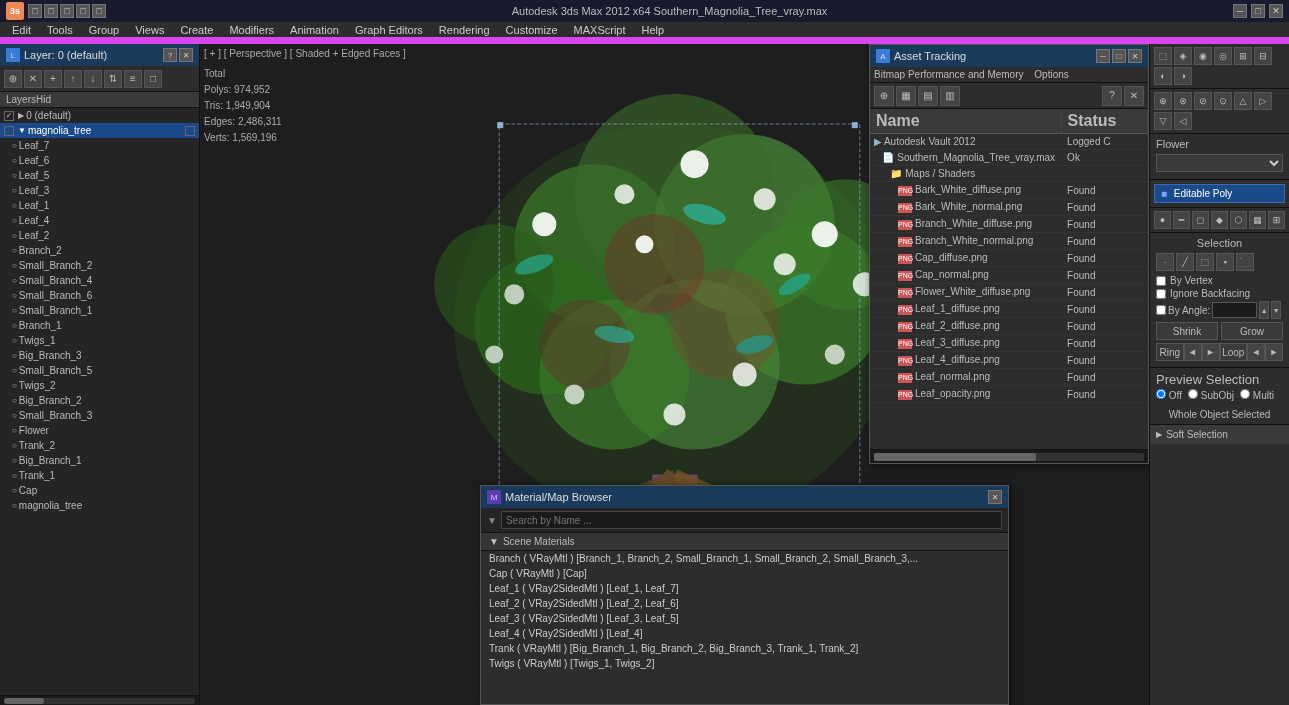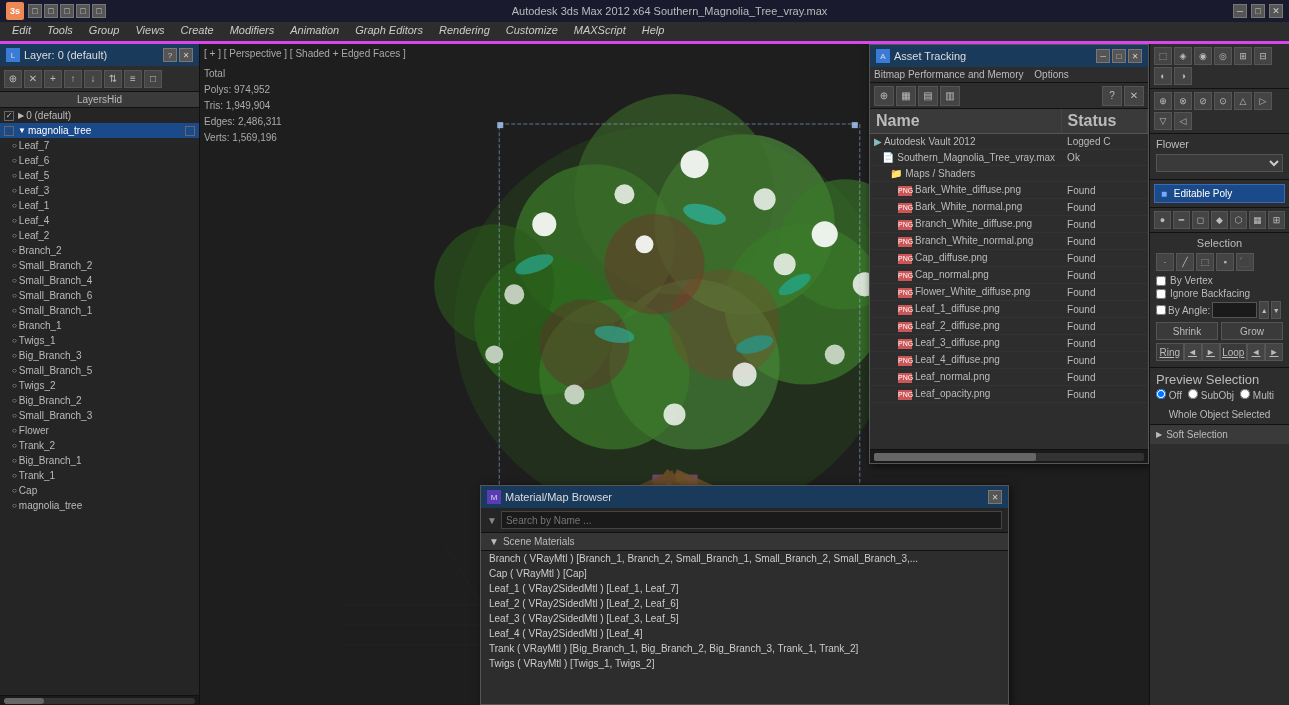--- a/index.html
+++ b/index.html
@@ -5,21 +5,21 @@
     * { box-sizing: border-box; margin: 0; padding: 0; }
     body { width: 1289px; height: 705px; overflow: hidden; background: #3a3a3a; font-family: 'Arial', sans-serif; font-size: 11px; color: #ccc; }
 
     
     .title-bar { background: #1a1a2e; height: 22px; display: flex; align-items: center; justify-content: space-between; padding: 0 6px; color: #bbb; font-size: 11px; }
     .title-bar-center { flex: 1; text-align: center; }
     .title-bar-controls { display: flex; gap: 4px; }
     .title-btn { width: 14px; height: 14px; background: #555; border: 1px solid #777; display: flex; align-items: center; justify-content: center; font-size: 9px; cursor: pointer; color: #ccc; }
 
     
-    .menu-bar { background: #2d2d2d; height: 22px; display: flex; padding: 0 4px; border-bottom: 3px solid #d946ef; font-style: italic; }
+    .menu-bar { background: #2d2d2d; height: 22px; display: flex; align-items: center; padding: 0 4px; border-bottom: 7px solid #d946ef; }
     .menu-item { padding: 2px 8px; font-size: 11px; color: #ccc; cursor: pointer; }
 
     
     .main-layout { display: flex; height: calc(705px - 44px); }
 
     
     .left-panel { width: 200px; background: #2d2d2d; border-right: 1px solid #111; display: flex; flex-direction: column; flex-shrink: 0; }
 
     
     .viewport { flex: 1; background: #1e1e1e; position: relative; overflow: hidden; }
@@ -48,21 +48,21 @@
     .asset-table td { padding: 2px 6px; font-size: 10px; color: #bbb; border-bottom: 1px solid #333; white-space: nowrap; overflow: hidden; }
     .status-found { color: #aaa; }
     .status-logged { color: #aaa; }
     .status-ok { color: #6a6; }
     .file-icon { width: 14px; height: 10px; background: #c55; display: inline-block; margin-right: 3px; font-size: 7px; color: white; text-align: center; line-height: 10px; }
 
     
     .layer-titlebar { background: #1a3a5c; height: 22px; display: flex; align-items: center; justify-content: space-between; padding: 0 6px; font-size: 11px; color: #ddd; }
     .layer-toolbar { background: #2d2d2d; height: 26px; display: flex; align-items: center; padding: 0 4px; gap: 2px; border-bottom: 1px solid #111; }
     .layer-tool-btn { width: 18px; height: 18px; background: #444; border: 1px solid #555; display: flex; align-items: center; justify-content: center; font-size: 10px; cursor: pointer; color: #bbb; }
-    .layer-header { display: flex; justify-content: center; padding: 2px 6px; background: #3a3a3a; border-bottom: 1px solid #111; font-size: 10px; color: #bbb; }
+    .layer-header { display: flex; justify-content: flex-start; padding: 2px 6px; background: #3a3a3a; border-bottom: 1px solid #111; font-size: 10px; color: #bbb; }
     .layer-list { flex: 1; overflow-y: auto; background: #252525; }
     .layer-item { padding: 2px 4px; display: flex; align-items: center; font-size: 10px; color: #bbb; cursor: pointer; }
     .layer-item.highlighted { background: #1a4a8a; color: white; }
     .layer-indent { padding-left: 12px; }
     .layer-check { width: 10px; height: 10px; border: 1px solid #666; margin-right: 4px; display: flex; align-items: center; justify-content: center; font-size: 8px; }
     .scrollbar-area { height: 10px; background: #1a1a1a; border-top: 1px solid #111; display: flex; align-items: center; }
     .scrollbar-track { flex: 1; height: 6px; background: #333; margin: 0 4px; border-radius: 3px; }
     .scrollbar-thumb { width: 40px; height: 6px; background: #666; border-radius: 3px; }
 
     
@@ -71,21 +71,21 @@
     .modifier-dropdown { width: 100%; height: 18px; background: #3a3a3a; border: 1px solid #555; color: #ccc; font-size: 10px; padding: 8px 4px; }
     .modifier-item { background: #1a4a8a; padding: 3px 6px; font-size: 10px; color: white; border: 1px solid #3a6ab5; margin: 2px 0; }
     .tool-btn-sm { width: 18px; height: 18px; background: #444; border: 1px solid #555; display: flex; align-items: center; justify-content: center; font-size: 9px; cursor: pointer; color: #bbb; }
 
     .selection-section { padding: 4px 6px; }
     .selection-title { font-size: 11px; color: #bbb; margin-bottom: 4px; text-align: center; }
     .checkbox-row { display: flex; align-items: center; gap: 4px; font-size: 10px; color: #bbb; margin: 2px 0; }
     .angle-row { display: flex; align-items: center; gap: 2px; font-size: 10px; color: #bbb; margin: 2px 0; }
     .angle-input { width: 45px; height: 16px; background: #1a1a1a; border: 1px solid #555; color: #ccc; font-size: 10px; text-align: right; padding: 0 2px; }
     .action-btn { flex: 1; height: 18px; background: #3a3a3a; border: 1px solid #555; color: #bbb; font-size: 10px; cursor: pointer; }
-    .ring-loop-row { display: flex; margin: 2px 0; align-items: center; font-size: 10px; color: #bbb; text-decoration: underline; }
+    .ring-loop-row { display: flex; margin: 2px 0; align-items: center; font-size: 10px; color: #bbb; }
     .preview-section { padding: 4px 6px; border-top: 1px solid #111; }
     .preview-title { font-size: 13px; color: #bbb; margin-bottom: 2px; }
     .preview-radios { display: flex; gap: 6px; font-size: 10px; color: #bbb; }
     .whole-object { padding: 4px 6px; font-size: 10px; color: #bbb; text-align: center; }
 
     
     .mat-browser { position: absolute; background: #2d2d2d; border: 1px solid #555; box-shadow: 2px 2px 8px rgba(0,0,0,0.6); }
     .mat-search { display: flex; align-items: center; padding: 3px 6px; background: #252525; border-bottom: 1px solid #111; }
     .mat-search-icon { font-size: 10px; color: #888; margin-right: 4px; }
     .mat-search-input { flex: 1; background: #1a1a1a; border: 1px solid #444; color: #ccc; font-size: 10px; padding: 2px 4px; height: 18px; }

